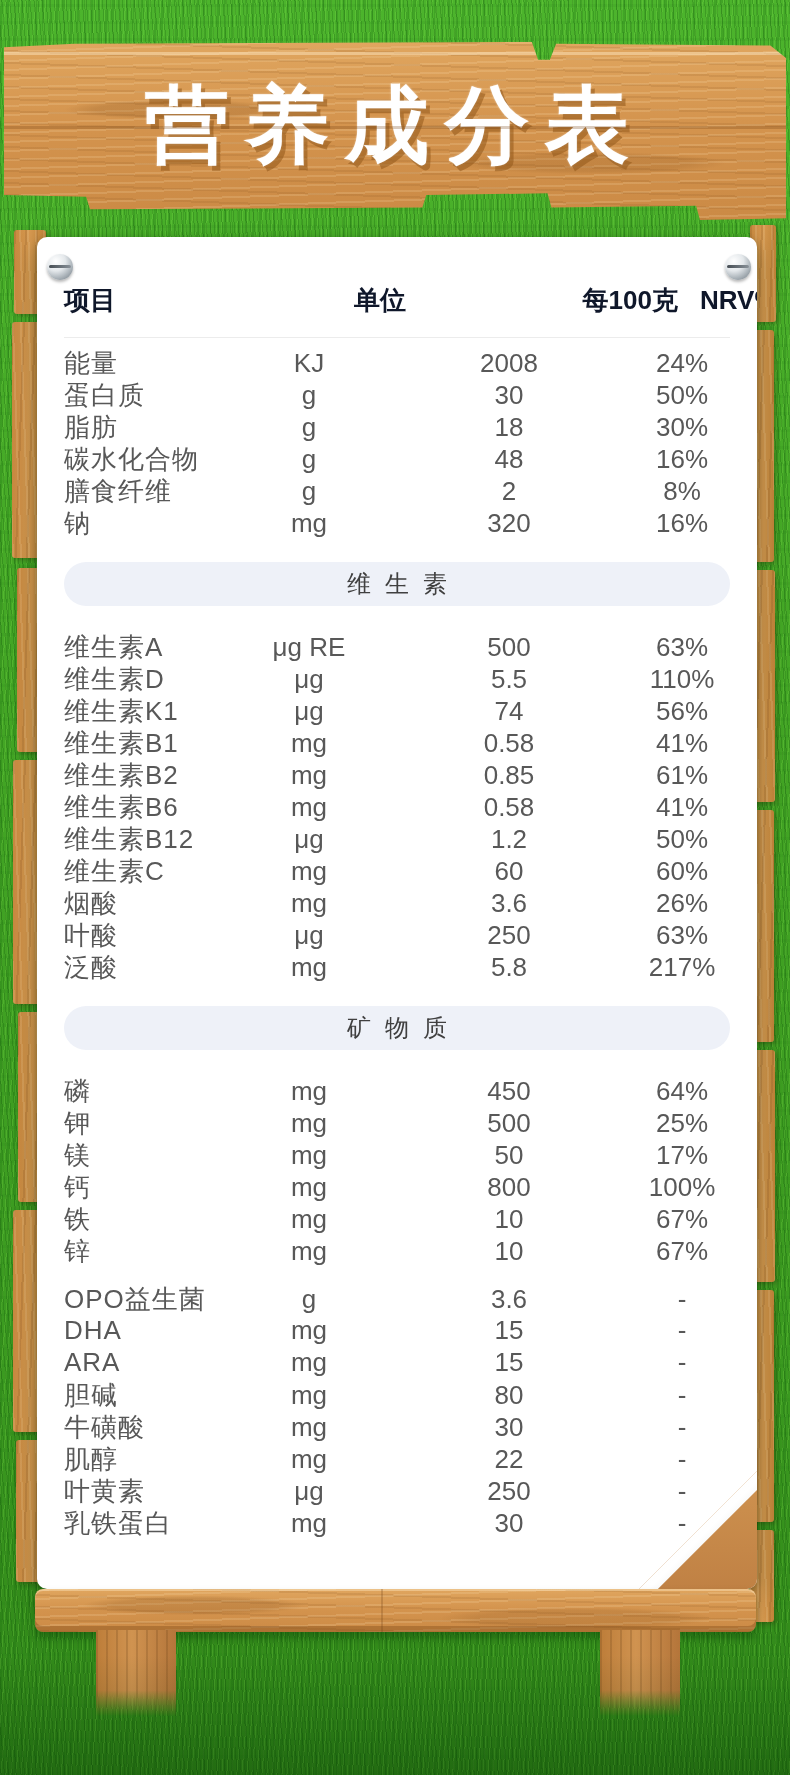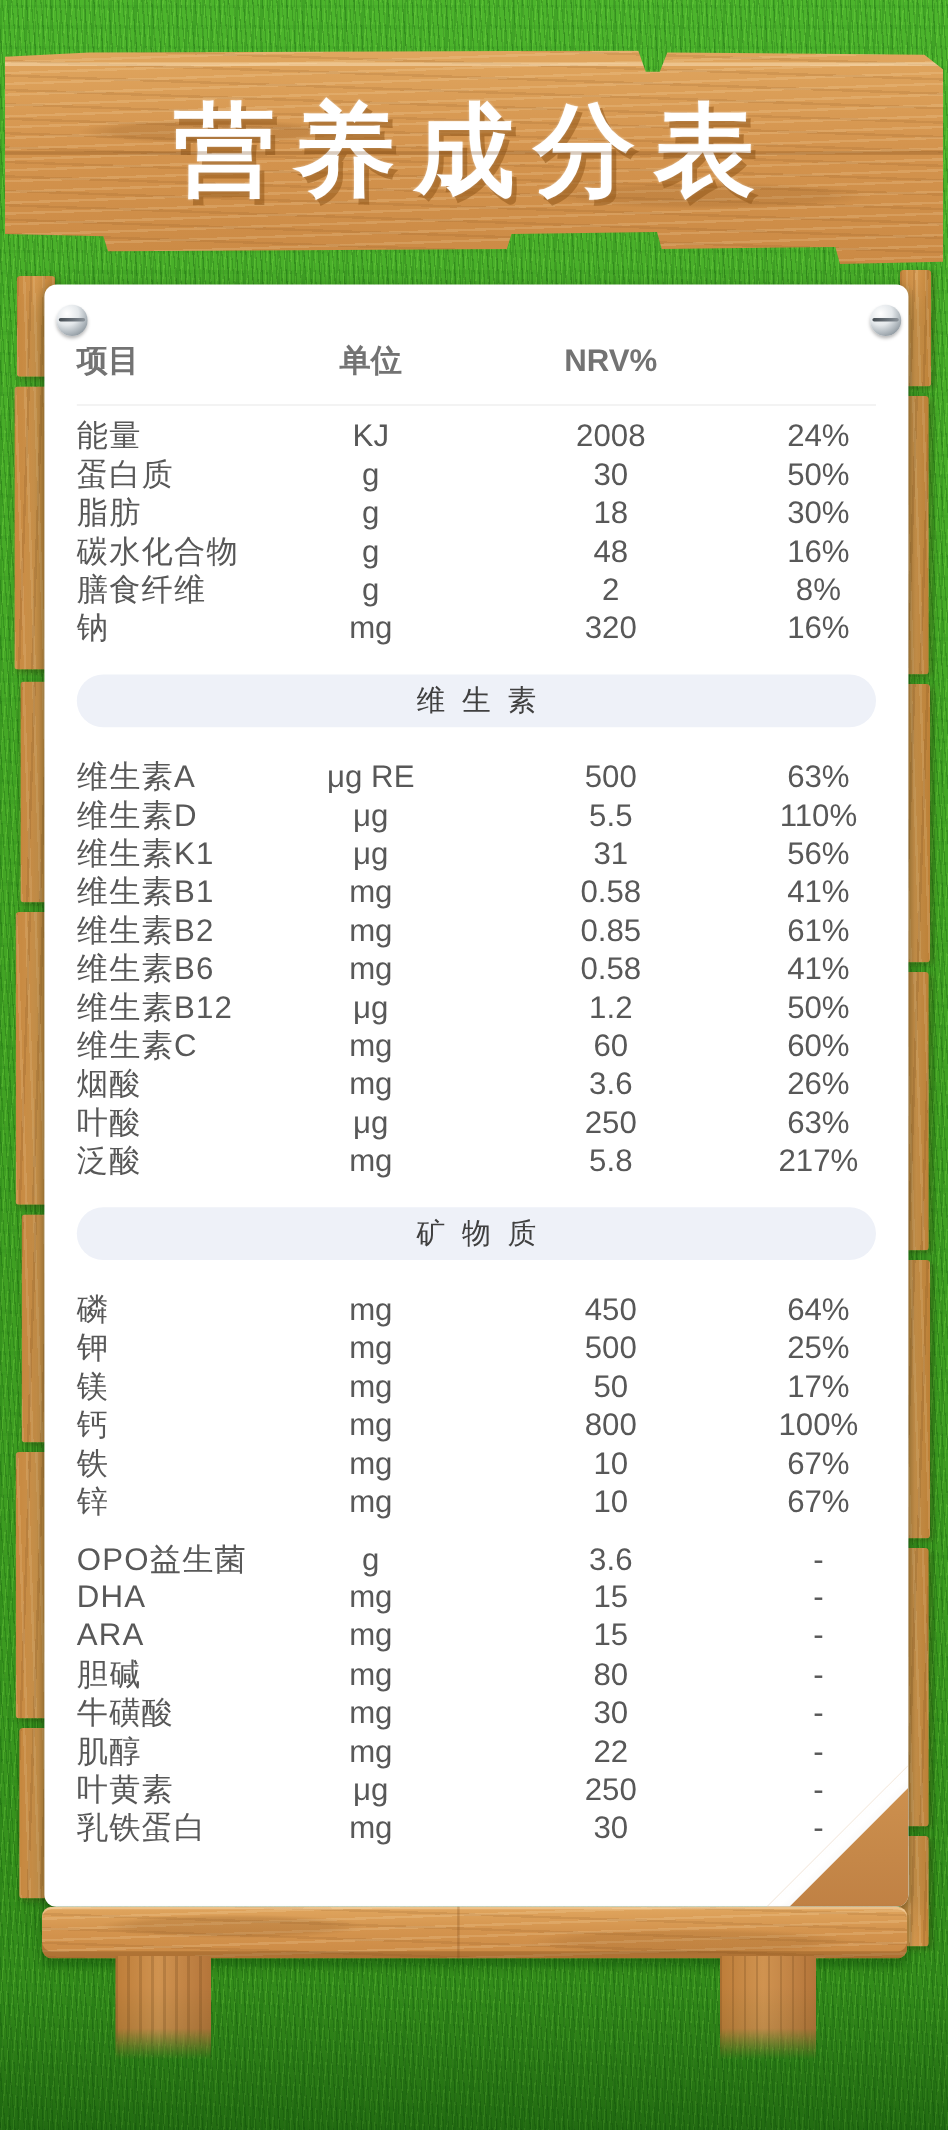--- a/index.html
+++ b/index.html
@@ -45,22 +45,22 @@
       overflow:hidden;}
   .screw{position:absolute;width:26px;height:26px;border-radius:50%;
       background:radial-gradient(circle at 34% 28%,#ffffff,#e4e8eb 38%,#b0b8be 64%,#79838b 92%);
       box-shadow:0 2px 3px rgba(0,0,0,.28);}
   .screw:after{content:"";position:absolute;left:2px;right:2px;top:11px;height:3px;border-radius:2px;
       background:linear-gradient(90deg,#474e54,#6e767d 60%,#8a9299);}
   .screw-left{left:10px;top:17px;}
   .screw-right{right:6px;top:17px;}
   .content{position:absolute;inset:0;padding:46px 27px 0 27px;}
   .thead,.trow{display:grid;grid-template-columns:170px 150px 250px 1fr;align-items:center;}
-  .thead{height:34px;color:#737373;font-weight:bold;font-size:26px;}
-  .thead span:nth-child(n+2){text-align:center;}
+  .thead{height:34px;color:#0f172a;font-weight:bold;font-size:26px;gap:22px;}
+  .thead span:nth-child(n+2){text-align:right;}
   .divider{height:1px;background:#ececec;margin-top:20px;}
   .rows{padding:8px 0;}
   .trow{height:32px;font-size:26px;color:#585858;}
   .trow span:nth-child(n+2){text-align:center;}
   .trow span:first-child{letter-spacing:1px;}
   .pill{margin:16px 0;height:44px;border-radius:22px;background:#eef1f8;
       display:flex;align-items:center;justify-content:center;}
   .pill span{font-size:24px;color:#404040;letter-spacing:14px;padding-left:14px;}
   
   .curl-back{position:absolute;right:0;bottom:0;width:118px;height:118px;
@@ -109,20 +109,21 @@
   </div>
 
   <div class="paper">
     <div class="screw screw-left"></div>
     <div class="screw screw-right"></div>
 
     <div class="content">
       <div class="thead">
         <span>项目</span>
         <span>单位</span>
+        <span>每100克</span>
         <span>NRV%</span>
       </div>
       <div class="divider"></div>
       <div>
           <div class="rows">
   <div class="trow">
     <span>能量</span>
     <span>KJ</span>
     <span>2008</span>
     <span>24%</span>
@@ -177,21 +178,21 @@
   <div class="trow">
     <span>维生素D</span>
     <span>μg</span>
     <span>5.5</span>
     <span>110%</span>
   </div>
 
   <div class="trow">
     <span>维生素K1</span>
     <span>μg</span>
-    <span>31</span>
+    <span>74</span>
     <span>56%</span>
   </div>
 
   <div class="trow">
     <span>维生素B1</span>
     <span>mg</span>
     <span>0.58</span>
     <span>41%</span>
   </div>
 

